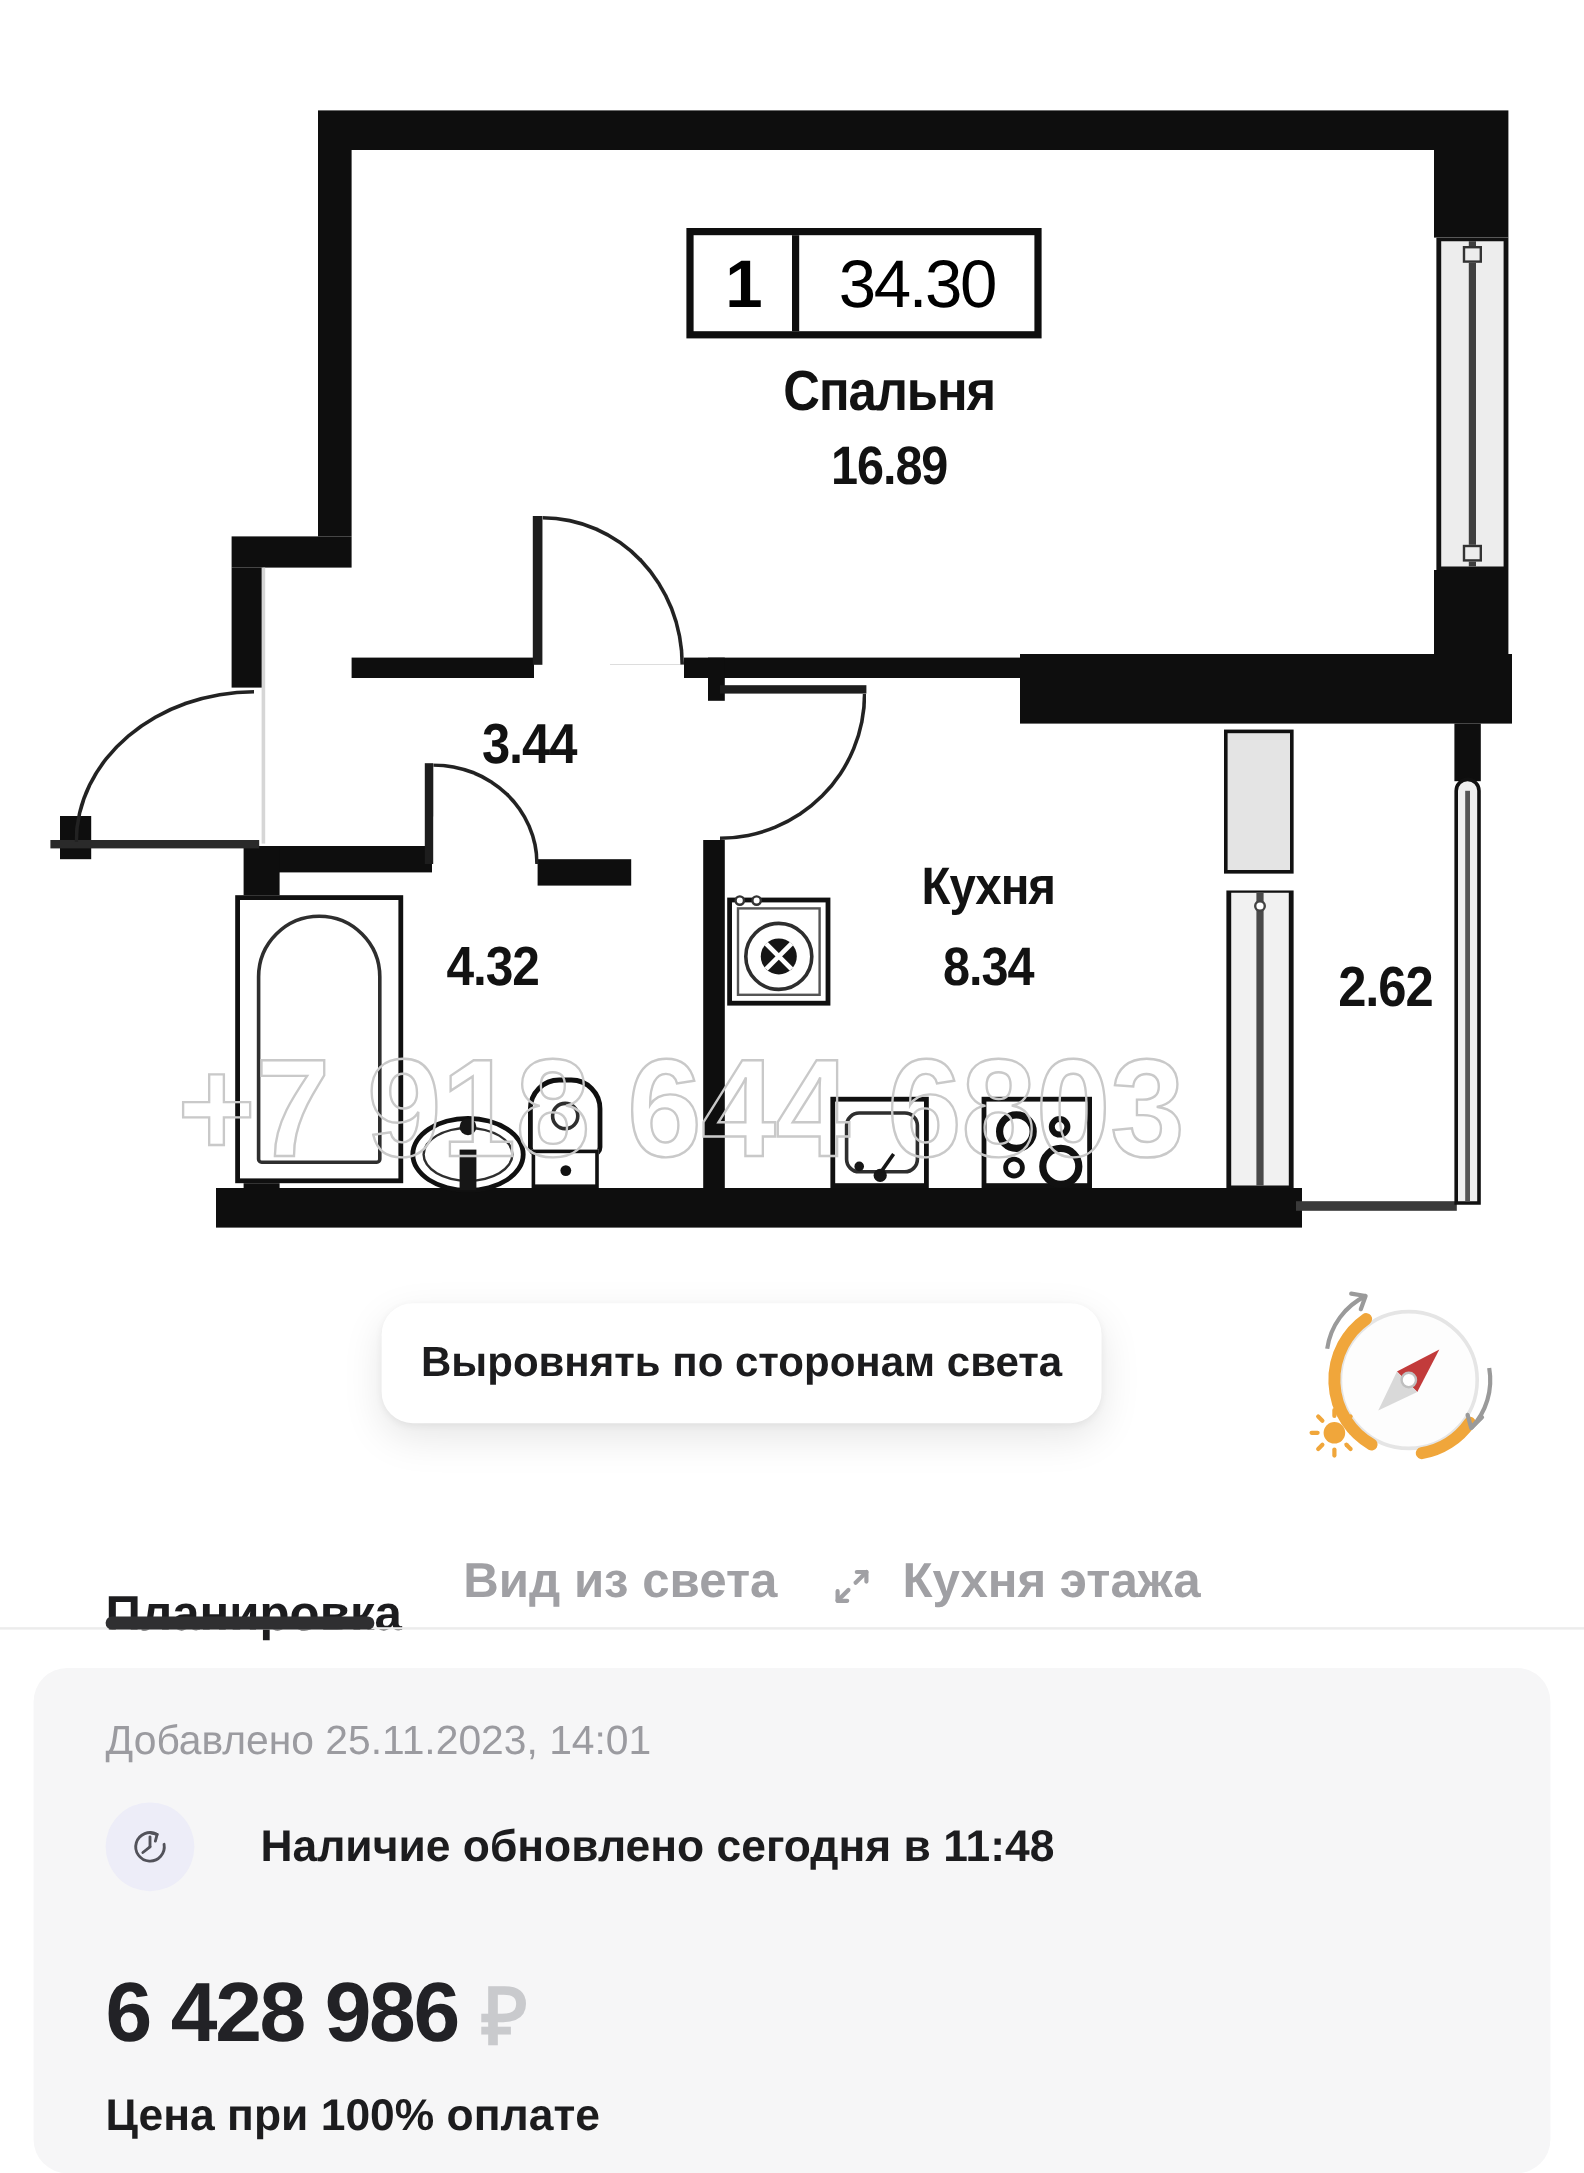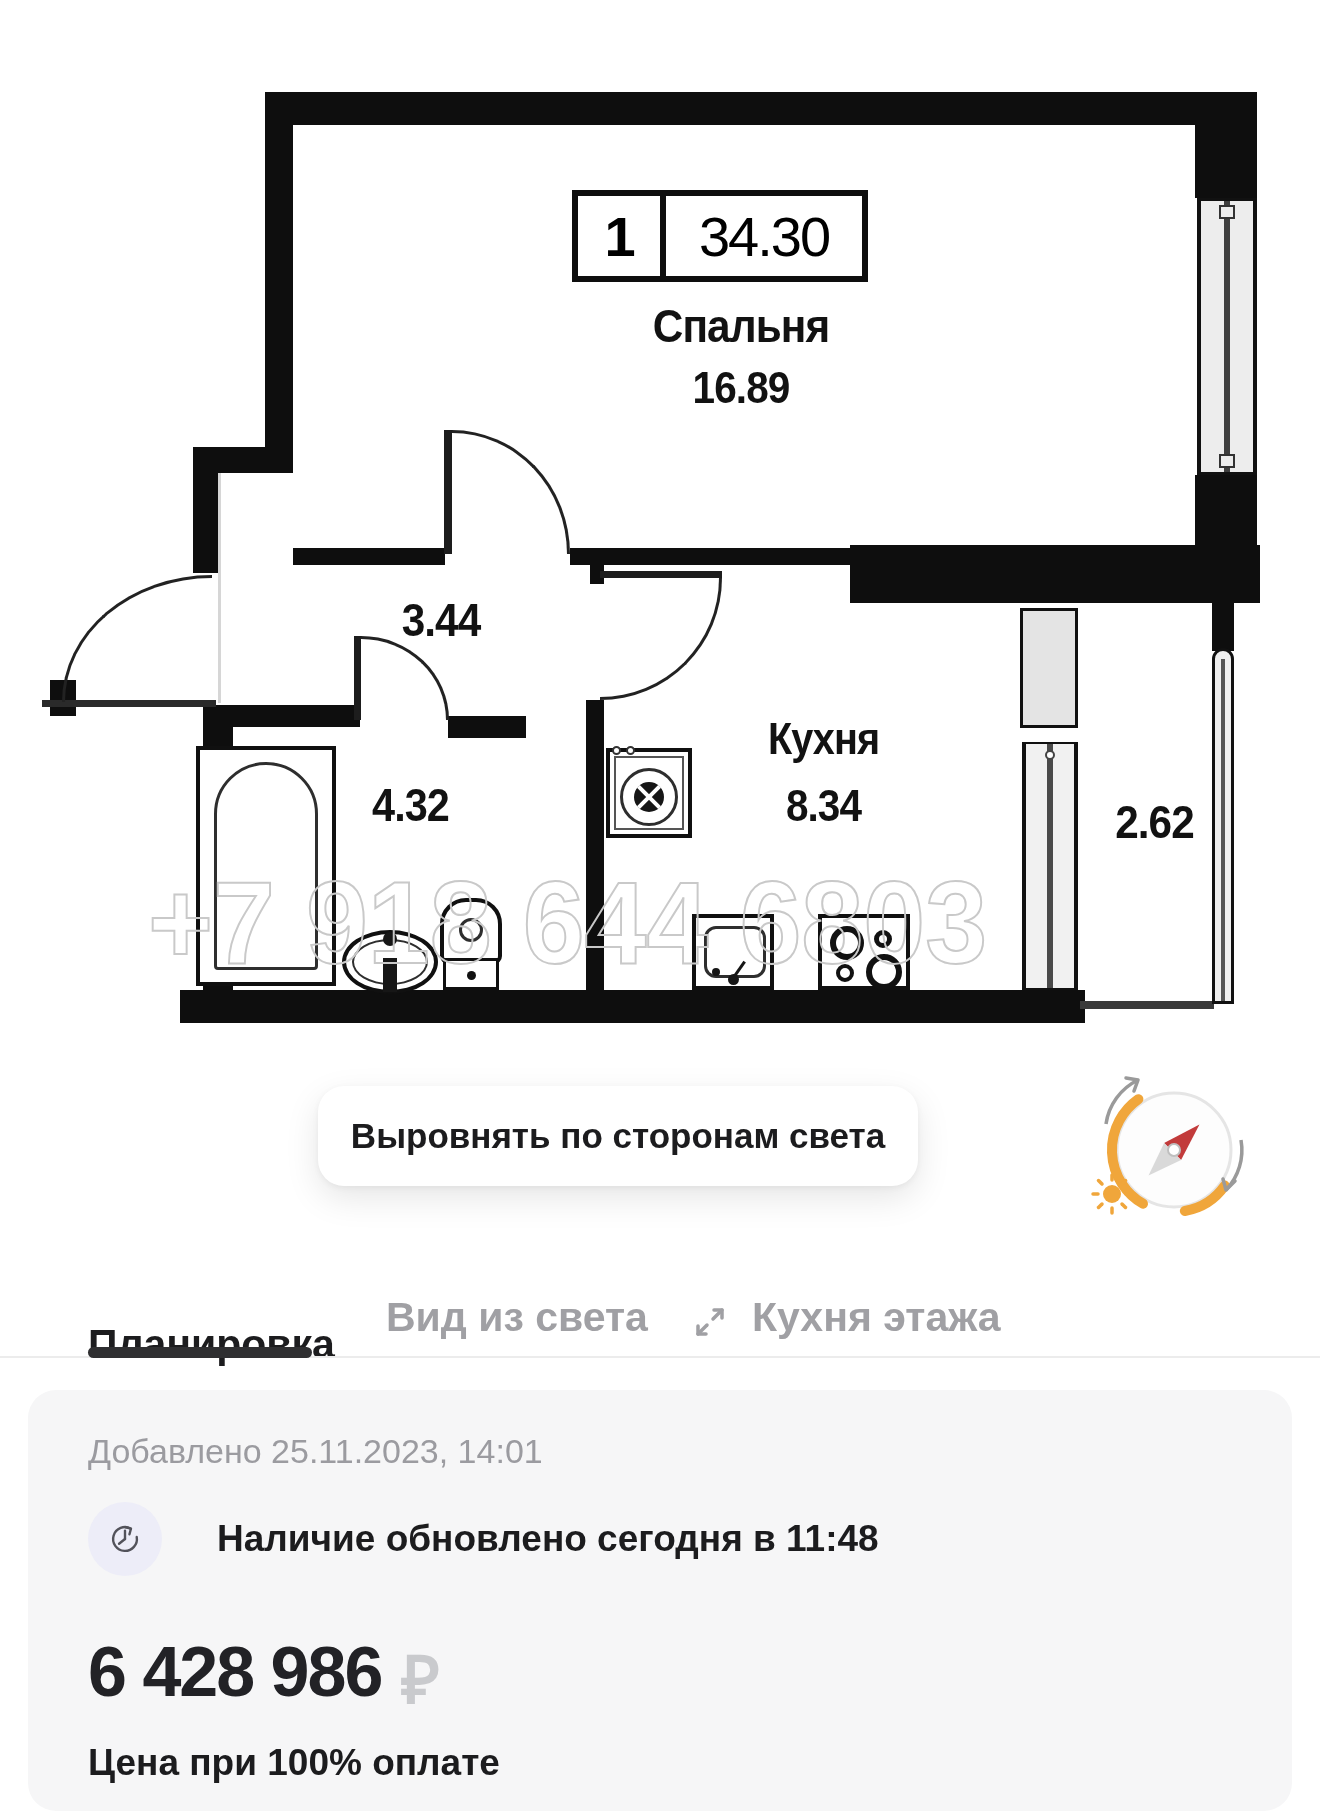--- a/index.html
+++ b/index.html
@@ -49,21 +49,21 @@
   .tabs-divider { position:absolute; left:0; top:1356px; width:1320px; height:2px; background:#ececec; }
   .tab-underline { position:absolute; left:88px; top:1347px; width:224px; height:11px; background:#2f2f31; border-radius:7px; }
   .expand-ic { position:absolute; left:688px; top:1300px; width:44px; height:44px; }
 
   
   .card { position:absolute; left:28px; top:1390px; width:1264px; height:421px; background:#f6f6f7; border-radius:28px; }
   .added { position:absolute; left:60px; top:42px; font-size:34px; font-weight:500; color:#9b9ba0; }
   .avail-row { position:absolute; left:60px; top:112px; display:flex; align-items:center; }
   .clock-badge { width:74px; height:74px; border-radius:50%; background:#ededf8; display:flex; align-items:center; justify-content:center; }
   .avail-text { margin-left:55px; font-size:37px; font-weight:700; color:#1c1c1e; }
-  .price-row { position:absolute; left:60px; top:242px; display:flex; align-items:flex-start; }
+  .price-row { position:absolute; left:60px; top:242px; display:flex; align-items:center; }
   .price { font-size:70px; font-weight:800; color:#222226; letter-spacing:-2px; }
   .currency { font-size:66px; font-weight:700; color:#c9cacd; margin-left:20px; }
   .price-note { position:absolute; left:60px; top:352px; font-size:37px; font-weight:600; color:#1c1c1e; }
 </style>
 </head>
 <body>
 
 <div class="page">
 
   <div class="plan">

